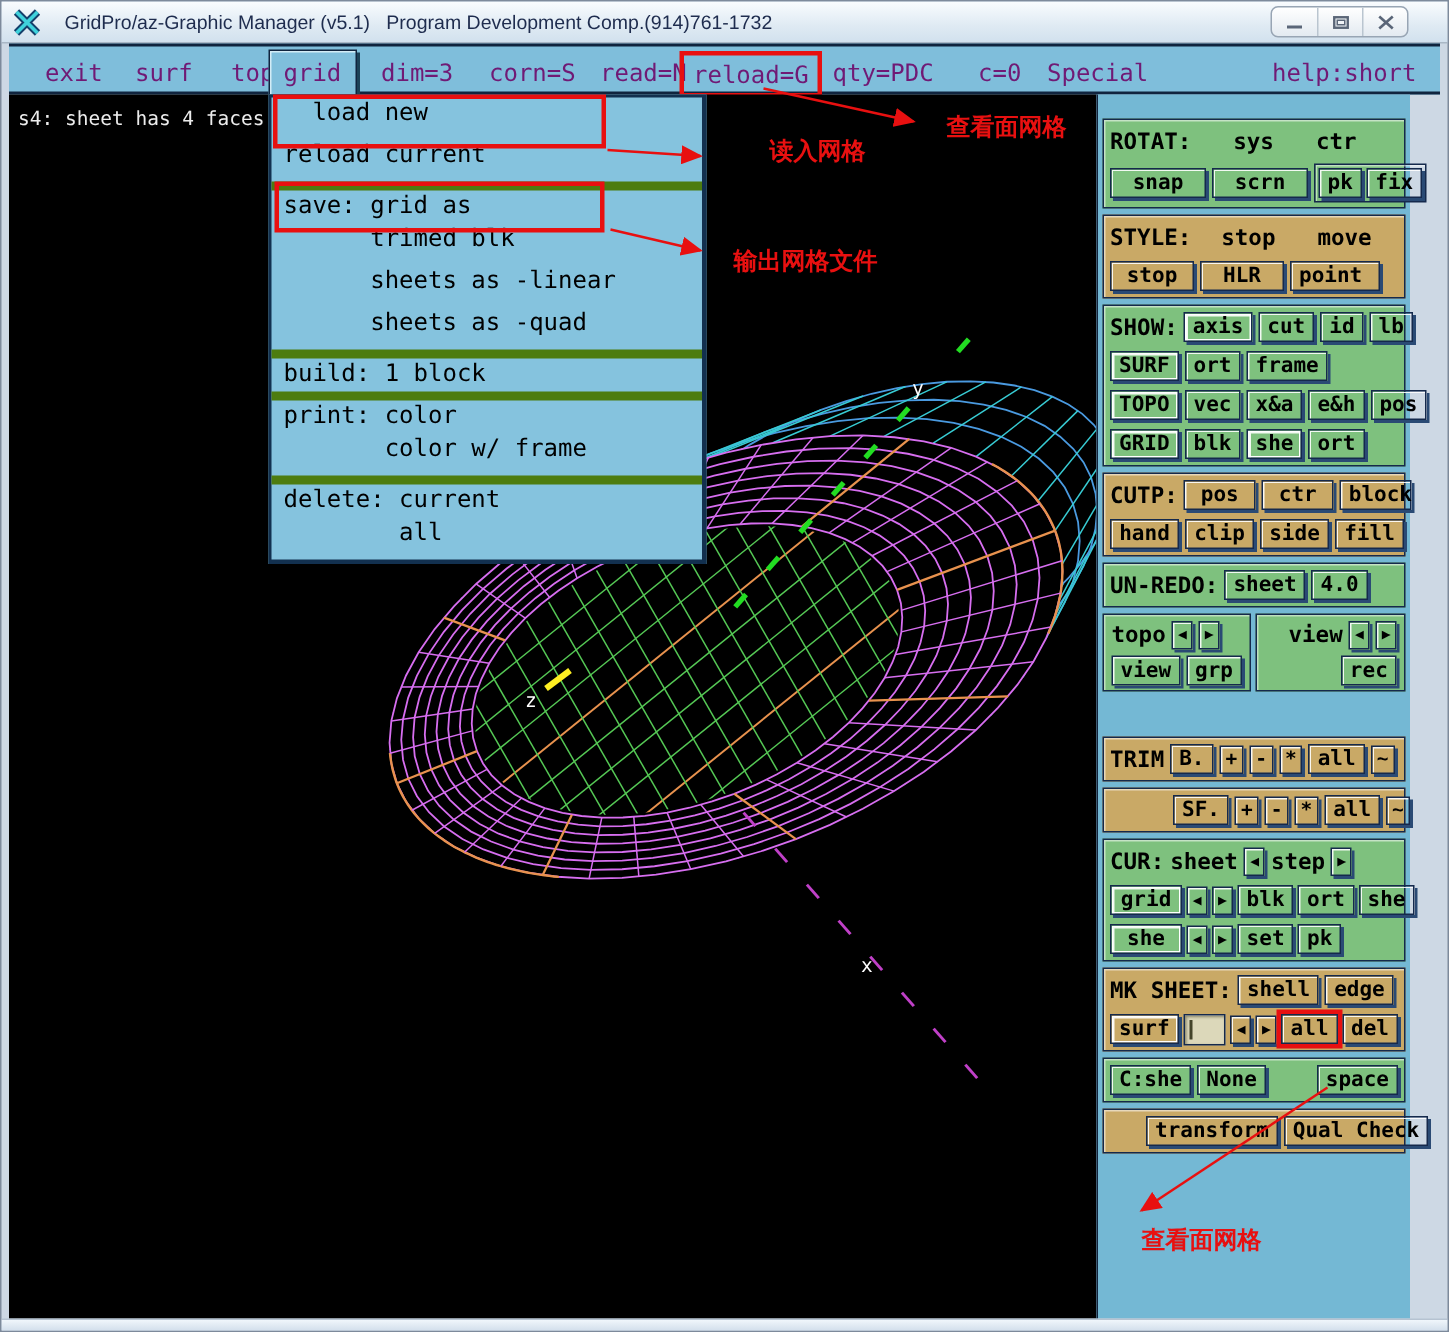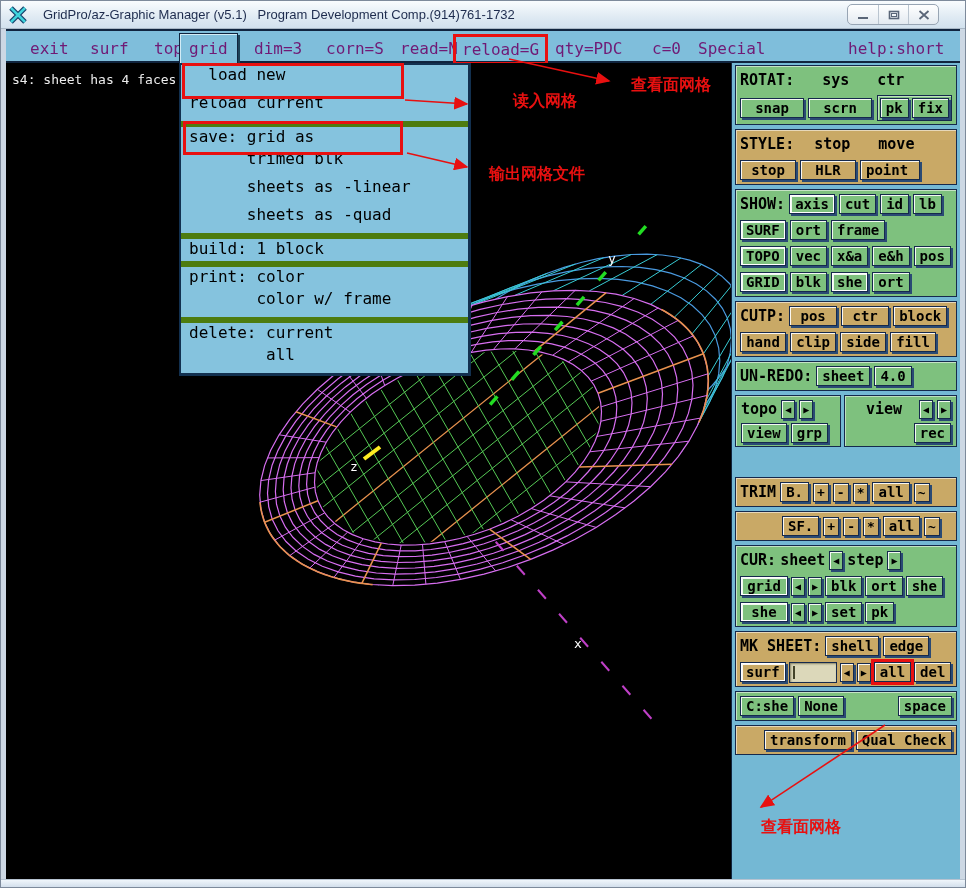--- a/index.html
+++ b/index.html
@@ -25,22 +25,22 @@
   .menubar{position:absolute;left:5px;top:28px;width:954px;height:34px;background:var(--menu-blue,#7fbedb);
     border-top:2px solid #10243e;border-bottom:2px solid #10243e}
   .mi{position:absolute;top:8px;font:16px "DejaVu Sans Mono",monospace;color:#701a75;cursor:pointer;white-space:pre}
   .mi-grid{top:2px;left:173px;padding:5px 9px;border:1px solid #10243e;
     box-shadow:inset 1px 1px 0 #d3ecf6, 2px 2px 0 #1c4258;background:var(--menu-blue,#7fbedb)}
   .mi-panel{top:3px;left:447px;padding:3px 6px;border:3px solid var(--annotation-red,#e81010)}
   
   .viewport{position:absolute;left:5px;top:62px;width:725px;height:816px;background:#000}
   .status{position:absolute;left:6px;top:9px;font:13px "DejaVu Sans Mono",monospace;color:#ececec}
   
-  .panel{position:absolute;left:730px;top:62px;width:229px;height:816px;background:var(--panel-blue,#74b8d4);
-    padding:2px 2px;border-left:1px solid #10243e}
+  .panel{position:absolute;left:730px;top:62px;width:209px;height:816px;background:var(--panel-blue,#74b8d4);
+    padding:16px 2px;border-left:1px solid #10243e}
   .sec{margin:0 1px 4px;border:1px solid var(--border-navy,#15294c);
     box-shadow:inset 1px 1px 0 rgba(255,255,255,.55);padding:1px 2px}
   .sec.green{background:var(--section-green,#7ec17e)}
   .sec.tan{background:var(--section-tan,#c9a966)}
   .row{display:flex;align-items:center;gap:4px;padding:2px;min-height:26px}
   .lbl{font:600 15px "DejaVu Sans Mono",monospace;color:#000;white-space:pre}
   .btn{font:600 14px "DejaVu Sans Mono",monospace;color:#000;background:transparent;
     border:1px solid var(--border-navy,#15294c);
     box-shadow:inset 1px 1px 0 rgba(255,255,255,.9), 2px 2px 0 #2a4a74;
     padding:1px 5px;cursor:pointer;white-space:pre}

